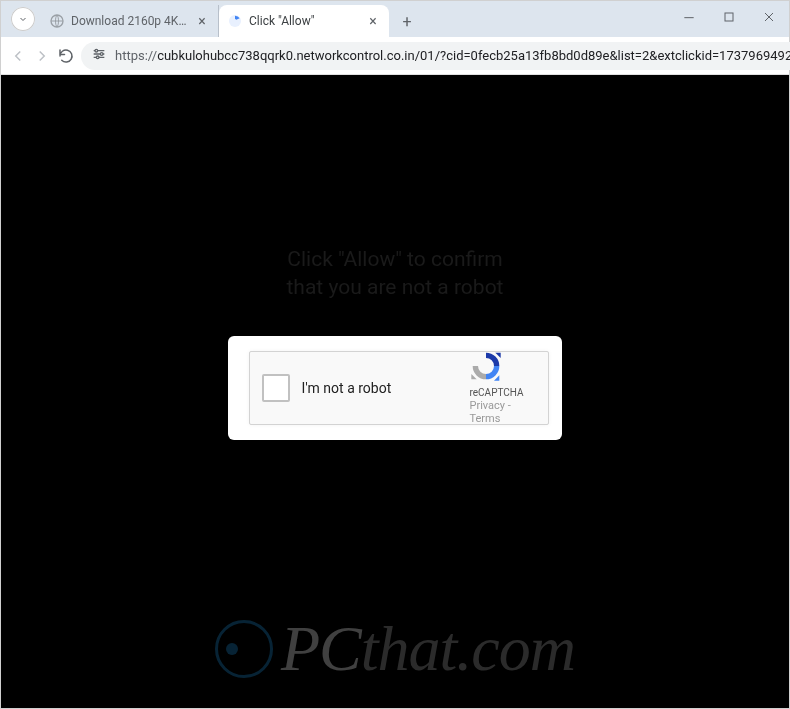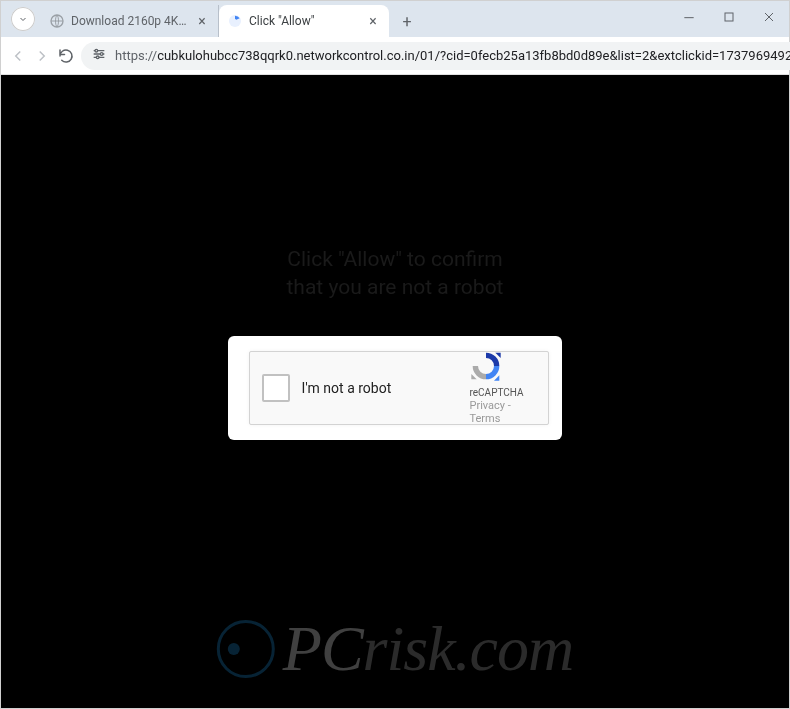--- a/index.html
+++ b/index.html
@@ -359,17 +359,17 @@
           </svg>
           <div class="name">reCAPTCHA</div>
           <div class="links">Privacy - Terms</div>
         </div>
       </div>
     </div>
 
     <div class="watermark">
       <div class="wm-icon"></div>
       <span>
-        <span class="pc">PC</span><span class="risk">risk.com</span>
+        <span class="pc">PC</span><span class="risk">that.com</span>
       </span>
     </div>
   </div>
 </div>
 
 </body></html>

